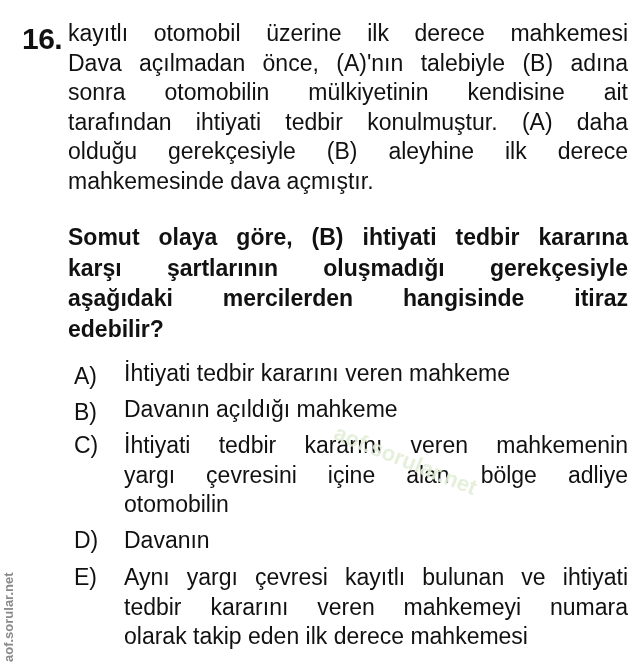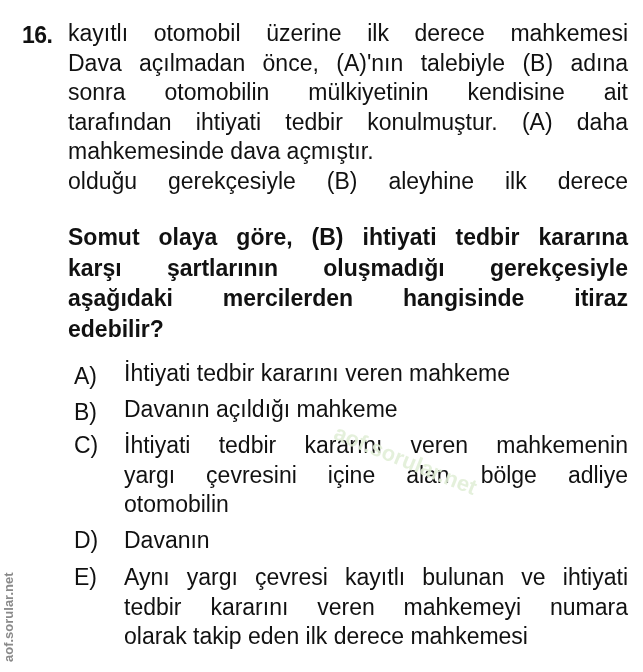--- a/index.html
+++ b/index.html
@@ -12,21 +12,21 @@
       height: 672px;
       position: relative;
       overflow: hidden;
       font-family: "Liberation Sans", sans-serif;
       color: #111111;
     }
     .question-number {
       position: absolute;
       left: 22px;
       top: 22px;
-      font-size: 23px;
+      font-size: 30px;
       font-weight: bold;
       letter-spacing: -0.5px;
     }
     .stem {
       position: absolute;
       left: 68px;
       top: 19px;
       width: 560px;
       font-size: 23px;
       line-height: 29.5px;
@@ -114,22 +114,22 @@
 </head>
 <body>
 
 <div class="question-number">16.</div>
 
 <div class="stem">
   <span class="line">kayıtlı otomobil üzerine ilk derece mahkemesi</span>
   <span class="line">Dava açılmadan önce, (A)'nın talebiyle  (B) adına</span>
   <span class="line">sonra otomobilin mülkiyetinin kendisine ait</span>
   <span class="line">tarafından ihtiyati tedbir konulmuştur. (A) daha</span>
+  <span class="line">olduğu gerekçesiyle (B) aleyhine ilk derece</span>
   <span class="line last">mahkemesinde dava açmıştır.</span>
-  <span class="line">olduğu gerekçesiyle (B) aleyhine ilk derece</span>
 </div>
 
 <div class="prompt">
   <span class="line">Somut olaya göre, (B) ihtiyati tedbir kararına</span>
   <span class="line">karşı şartlarının oluşmadığı gerekçesiyle</span>
   <span class="line">aşağıdaki mercilerden hangisinde itiraz</span>
   <span class="line last">edebilir?</span>
 </div>
 
 <div class="option" style="top:359px;">

